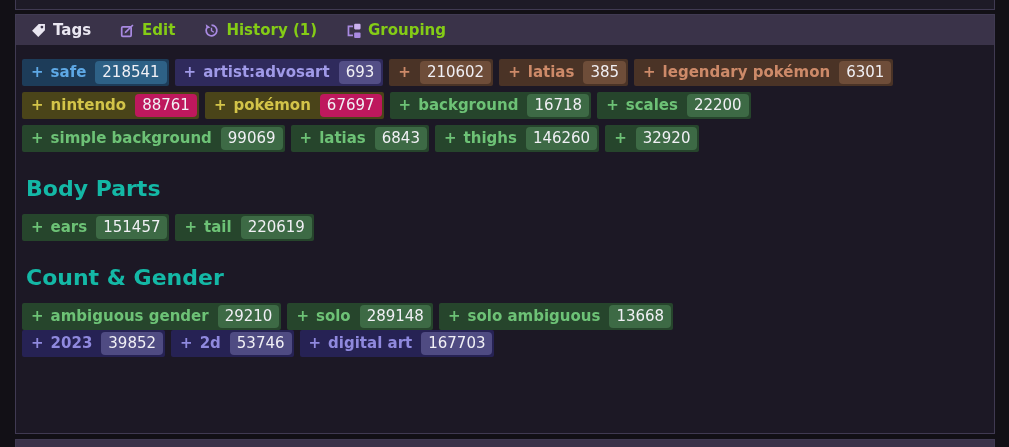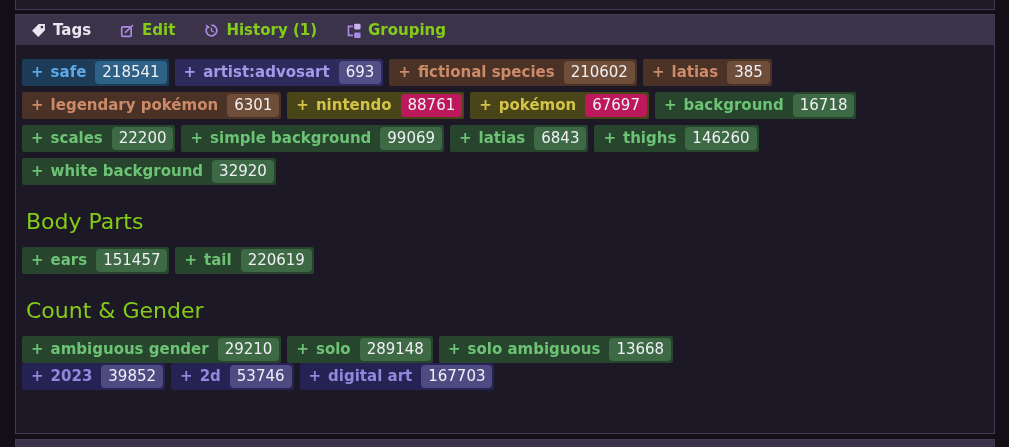--- a/index.html
+++ b/index.html
@@ -36,21 +36,21 @@
     font-weight:bold;font-size:15px;color:#84cc16;cursor:pointer;white-space:nowrap;
   }
   .tab.active{color:#eae7f1;}
   .tab svg{display:block;}
 
   .panel-body{padding:14px 6px 0 6px;}
 
   .tag-group{display:flex;flex-wrap:wrap;gap:6px;max-width:968px;}
 
   .section-heading{
-    color:#84cc16;font-size:22px;font-weight:400;
+    color:#14b8a6;font-size:22px;font-weight:700;
     margin:24px 4px 13px 4px;line-height:25px;
   }
 
   .chip{
     display:inline-flex;align-items:stretch;height:27px;
     border-radius:2px;font-size:15px;line-height:27px;white-space:nowrap;
   }
   .chip .label{display:inline-flex;gap:7px;padding:0 9px;font-weight:bold;cursor:pointer;}
   .chip .plus{cursor:pointer;}
   .chip .count{
@@ -135,21 +135,20 @@
         <span class="chip cat-artist">
             <span class="label">
               <span class="plus">+</span>
               <span>artist:advosart</span>
             </span>
             <span class="count">693</span>
           </span>
         <span class="chip cat-species">
             <span class="label">
               <span class="plus">+</span>
-              <span>fictional species</span>
             </span>
             <span class="count">210602</span>
           </span>
         <span class="chip cat-species">
             <span class="label">
               <span class="plus">+</span>
               <span>latias</span>
             </span>
             <span class="count">385</span>
           </span>
@@ -205,21 +204,20 @@
         <span class="chip cat-general">
             <span class="label">
               <span class="plus">+</span>
               <span>thighs</span>
             </span>
             <span class="count">146260</span>
           </span>
         <span class="chip cat-general">
             <span class="label">
               <span class="plus">+</span>
-              <span>white background</span>
             </span>
             <span class="count">32920</span>
           </span>
       </div>
 
       <div class="section-heading">Body Parts</div>
       <div class="tag-group">
         <span class="chip cat-general">
             <span class="label">
               <span class="plus">+</span>

